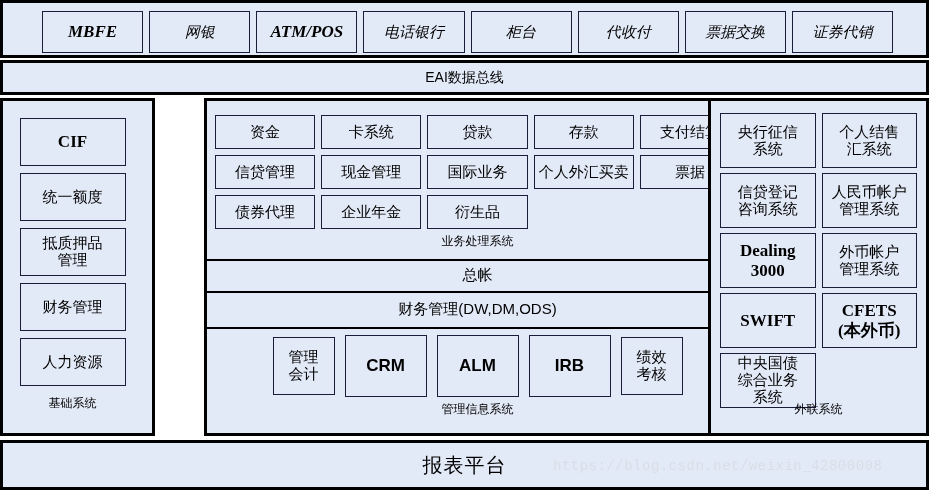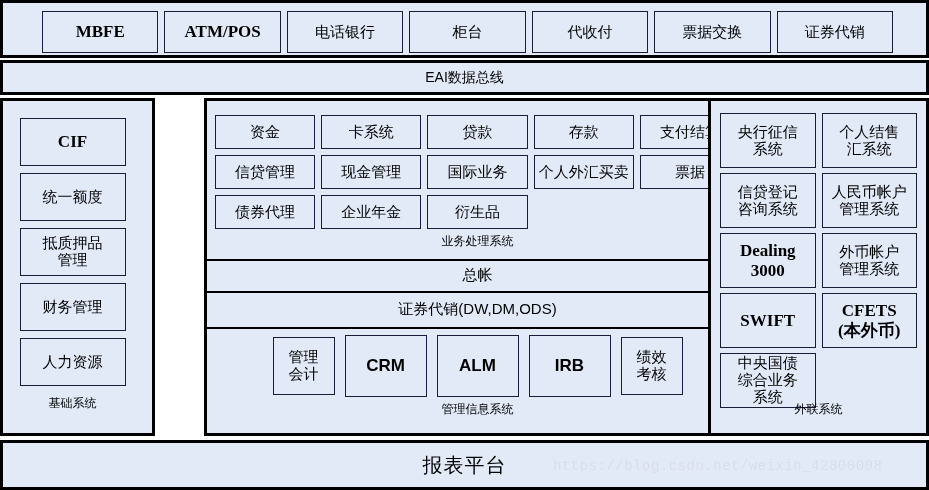--- a/index.html
+++ b/index.html
@@ -69,20 +69,21 @@
     display: flex;
     align-items: center;
     justify-content: space-between;
     padding: 0 36px;
     box-sizing: border-box;
   }
   #channel-row .box {
     height: 42px;
     flex: 1 1 0;
     margin-right: 6px;
+    font-style: italic;
   }
   #channel-row .box:last-child { margin-right: 0; }
 
   
   #eai-band {
     left: 0; top: 60px; width: 929px; height: 35px;
     display: flex; align-items: center; justify-content: center;
   }
   #eai-label { font-size: 14px; color: #000; }
 
@@ -189,20 +190,23 @@
 </head>
 <body>
 
 <div id="diagram">
 
   <div class="panel" id="channel-band">
     <div id="channel-row">
         <div class="box latin">
           <span>MBFE</span>
         </div>
+        <div class="box cjk">
+          <span>网银</span>
+        </div>
         <div class="box latin">
           <span>ATM/POS</span>
         </div>
         <div class="box cjk">
           <span>电话银行</span>
         </div>
         <div class="box cjk">
           <span>柜台</span>
         </div>
         <div class="box cjk">
@@ -289,21 +293,21 @@
       <div class="section-label" id="biz-label">业务处理系统</div>
     </div>
 
     <div class="hrule" style="top:158px"></div>
     <div class="core-inner" id="ledger-region">
       <span id="ledger-text">总帐</span>
     </div>
 
     <div class="hrule" style="top:190px"></div>
     <div class="core-inner" id="dw-region">
-      <span id="dw-text">证券代销(DW,DM,ODS)</span>
+      <span id="dw-text">财务管理(DW,DM,ODS)</span>
     </div>
 
     <div class="hrule" style="top:226px"></div>
     <div class="core-inner" id="mis-region">
       <div id="mis-row">
           <div class="box cjk mis-sm">
             <span>管理<br>会计</span>
           </div>
           <div class="box latin-sans mis-lg">
             <span>CRM</span>

